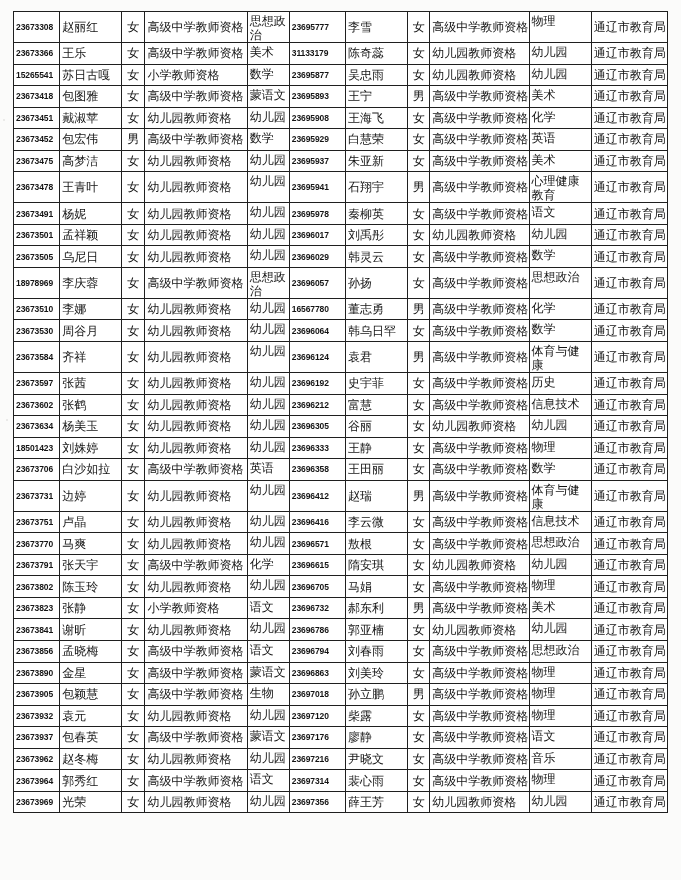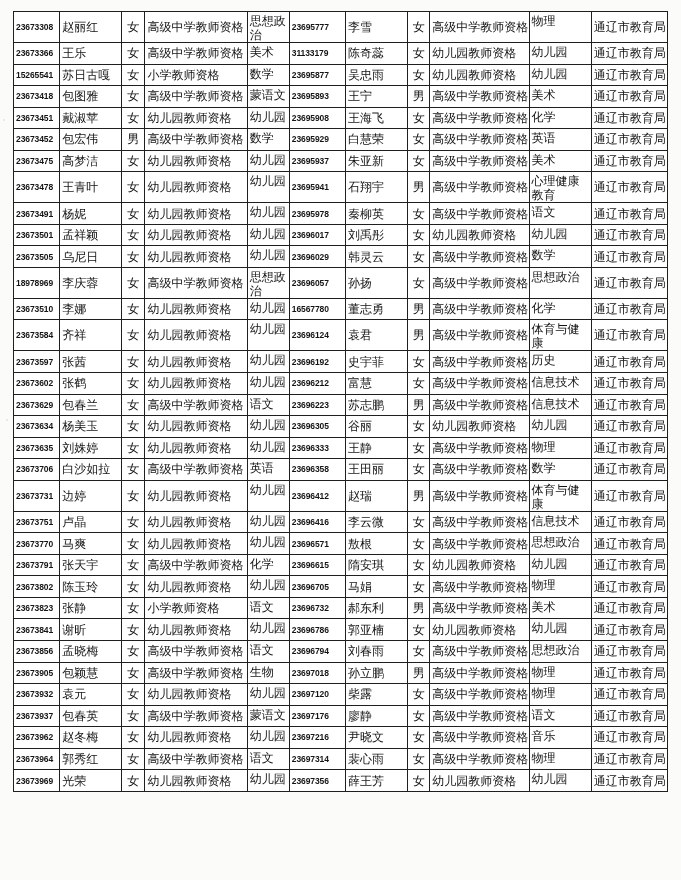--- a/index.html
+++ b/index.html
@@ -232,20 +232,33 @@
           <td>幼儿园教师资格</td>
           <td class="subject">幼儿园</td>
           <td class="num">16567780</td>
           <td>董志勇</td>
           <td class="gender">男</td>
           <td>高级中学教师资格</td>
           <td class="subject">化学</td>
           <td>通辽市教育局</td>
         </tr>
         <tr>
+          <td class="num">23673530</td>
+          <td>周谷月</td>
+          <td class="gender">女</td>
+          <td>幼儿园教师资格</td>
+          <td class="subject">幼儿园</td>
+          <td class="num">23696064</td>
+          <td>韩乌日罕</td>
+          <td class="gender">女</td>
+          <td>高级中学教师资格</td>
+          <td class="subject">数学</td>
+          <td>通辽市教育局</td>
+        </tr>
+        <tr>
           <td class="num">23673584</td>
           <td>齐祥</td>
           <td class="gender">女</td>
           <td>幼儿园教师资格</td>
           <td class="subject">幼儿园</td>
           <td class="num">23696124</td>
           <td>袁君</td>
           <td class="gender">男</td>
           <td>高级中学教师资格</td>
           <td class="subject">体育与健康</td>
@@ -271,47 +284,34 @@
           <td>幼儿园教师资格</td>
           <td class="subject">幼儿园</td>
           <td class="num">23696212</td>
           <td>富慧</td>
           <td class="gender">女</td>
           <td>高级中学教师资格</td>
           <td class="subject">信息技术</td>
           <td>通辽市教育局</td>
         </tr>
         <tr>
-          <td class="num">23673629</td>
-          <td>包春兰</td>
-          <td class="gender">女</td>
-          <td>高级中学教师资格</td>
-          <td class="subject">语文</td>
-          <td class="num">23696223</td>
-          <td>苏志鹏</td>
-          <td class="gender">男</td>
-          <td>高级中学教师资格</td>
-          <td class="subject">信息技术</td>
-          <td>通辽市教育局</td>
-        </tr>
-        <tr>
           <td class="num">23673634</td>
           <td>杨美玉</td>
           <td class="gender">女</td>
           <td>幼儿园教师资格</td>
           <td class="subject">幼儿园</td>
           <td class="num">23696305</td>
           <td>谷丽</td>
           <td class="gender">女</td>
           <td>幼儿园教师资格</td>
           <td class="subject">幼儿园</td>
           <td>通辽市教育局</td>
         </tr>
         <tr>
-          <td class="num">23673635</td>
+          <td class="num">18501423</td>
           <td>刘姝婷</td>
           <td class="gender">女</td>
           <td>幼儿园教师资格</td>
           <td class="subject">幼儿园</td>
           <td class="num">23696333</td>
           <td>王静</td>
           <td class="gender">女</td>
           <td>高级中学教师资格</td>
           <td class="subject">物理</td>
           <td>通辽市教育局</td>
@@ -424,20 +424,33 @@
           <td class="num">23673856</td>
           <td>孟晓梅</td>
           <td class="gender">女</td>
           <td>高级中学教师资格</td>
           <td class="subject">语文</td>
           <td class="num">23696794</td>
           <td>刘春雨</td>
           <td class="gender">女</td>
           <td>高级中学教师资格</td>
           <td class="subject">思想政治</td>
+          <td>通辽市教育局</td>
+        </tr>
+        <tr>
+          <td class="num">23673890</td>
+          <td>金星</td>
+          <td class="gender">女</td>
+          <td>高级中学教师资格</td>
+          <td class="subject">蒙语文</td>
+          <td class="num">23696863</td>
+          <td>刘美玲</td>
+          <td class="gender">女</td>
+          <td>高级中学教师资格</td>
+          <td class="subject">物理</td>
           <td>通辽市教育局</td>
         </tr>
         <tr>
           <td class="num">23673905</td>
           <td>包颖慧</td>
           <td class="gender">女</td>
           <td>高级中学教师资格</td>
           <td class="subject">生物</td>
           <td class="num">23697018</td>
           <td>孙立鹏</td>

